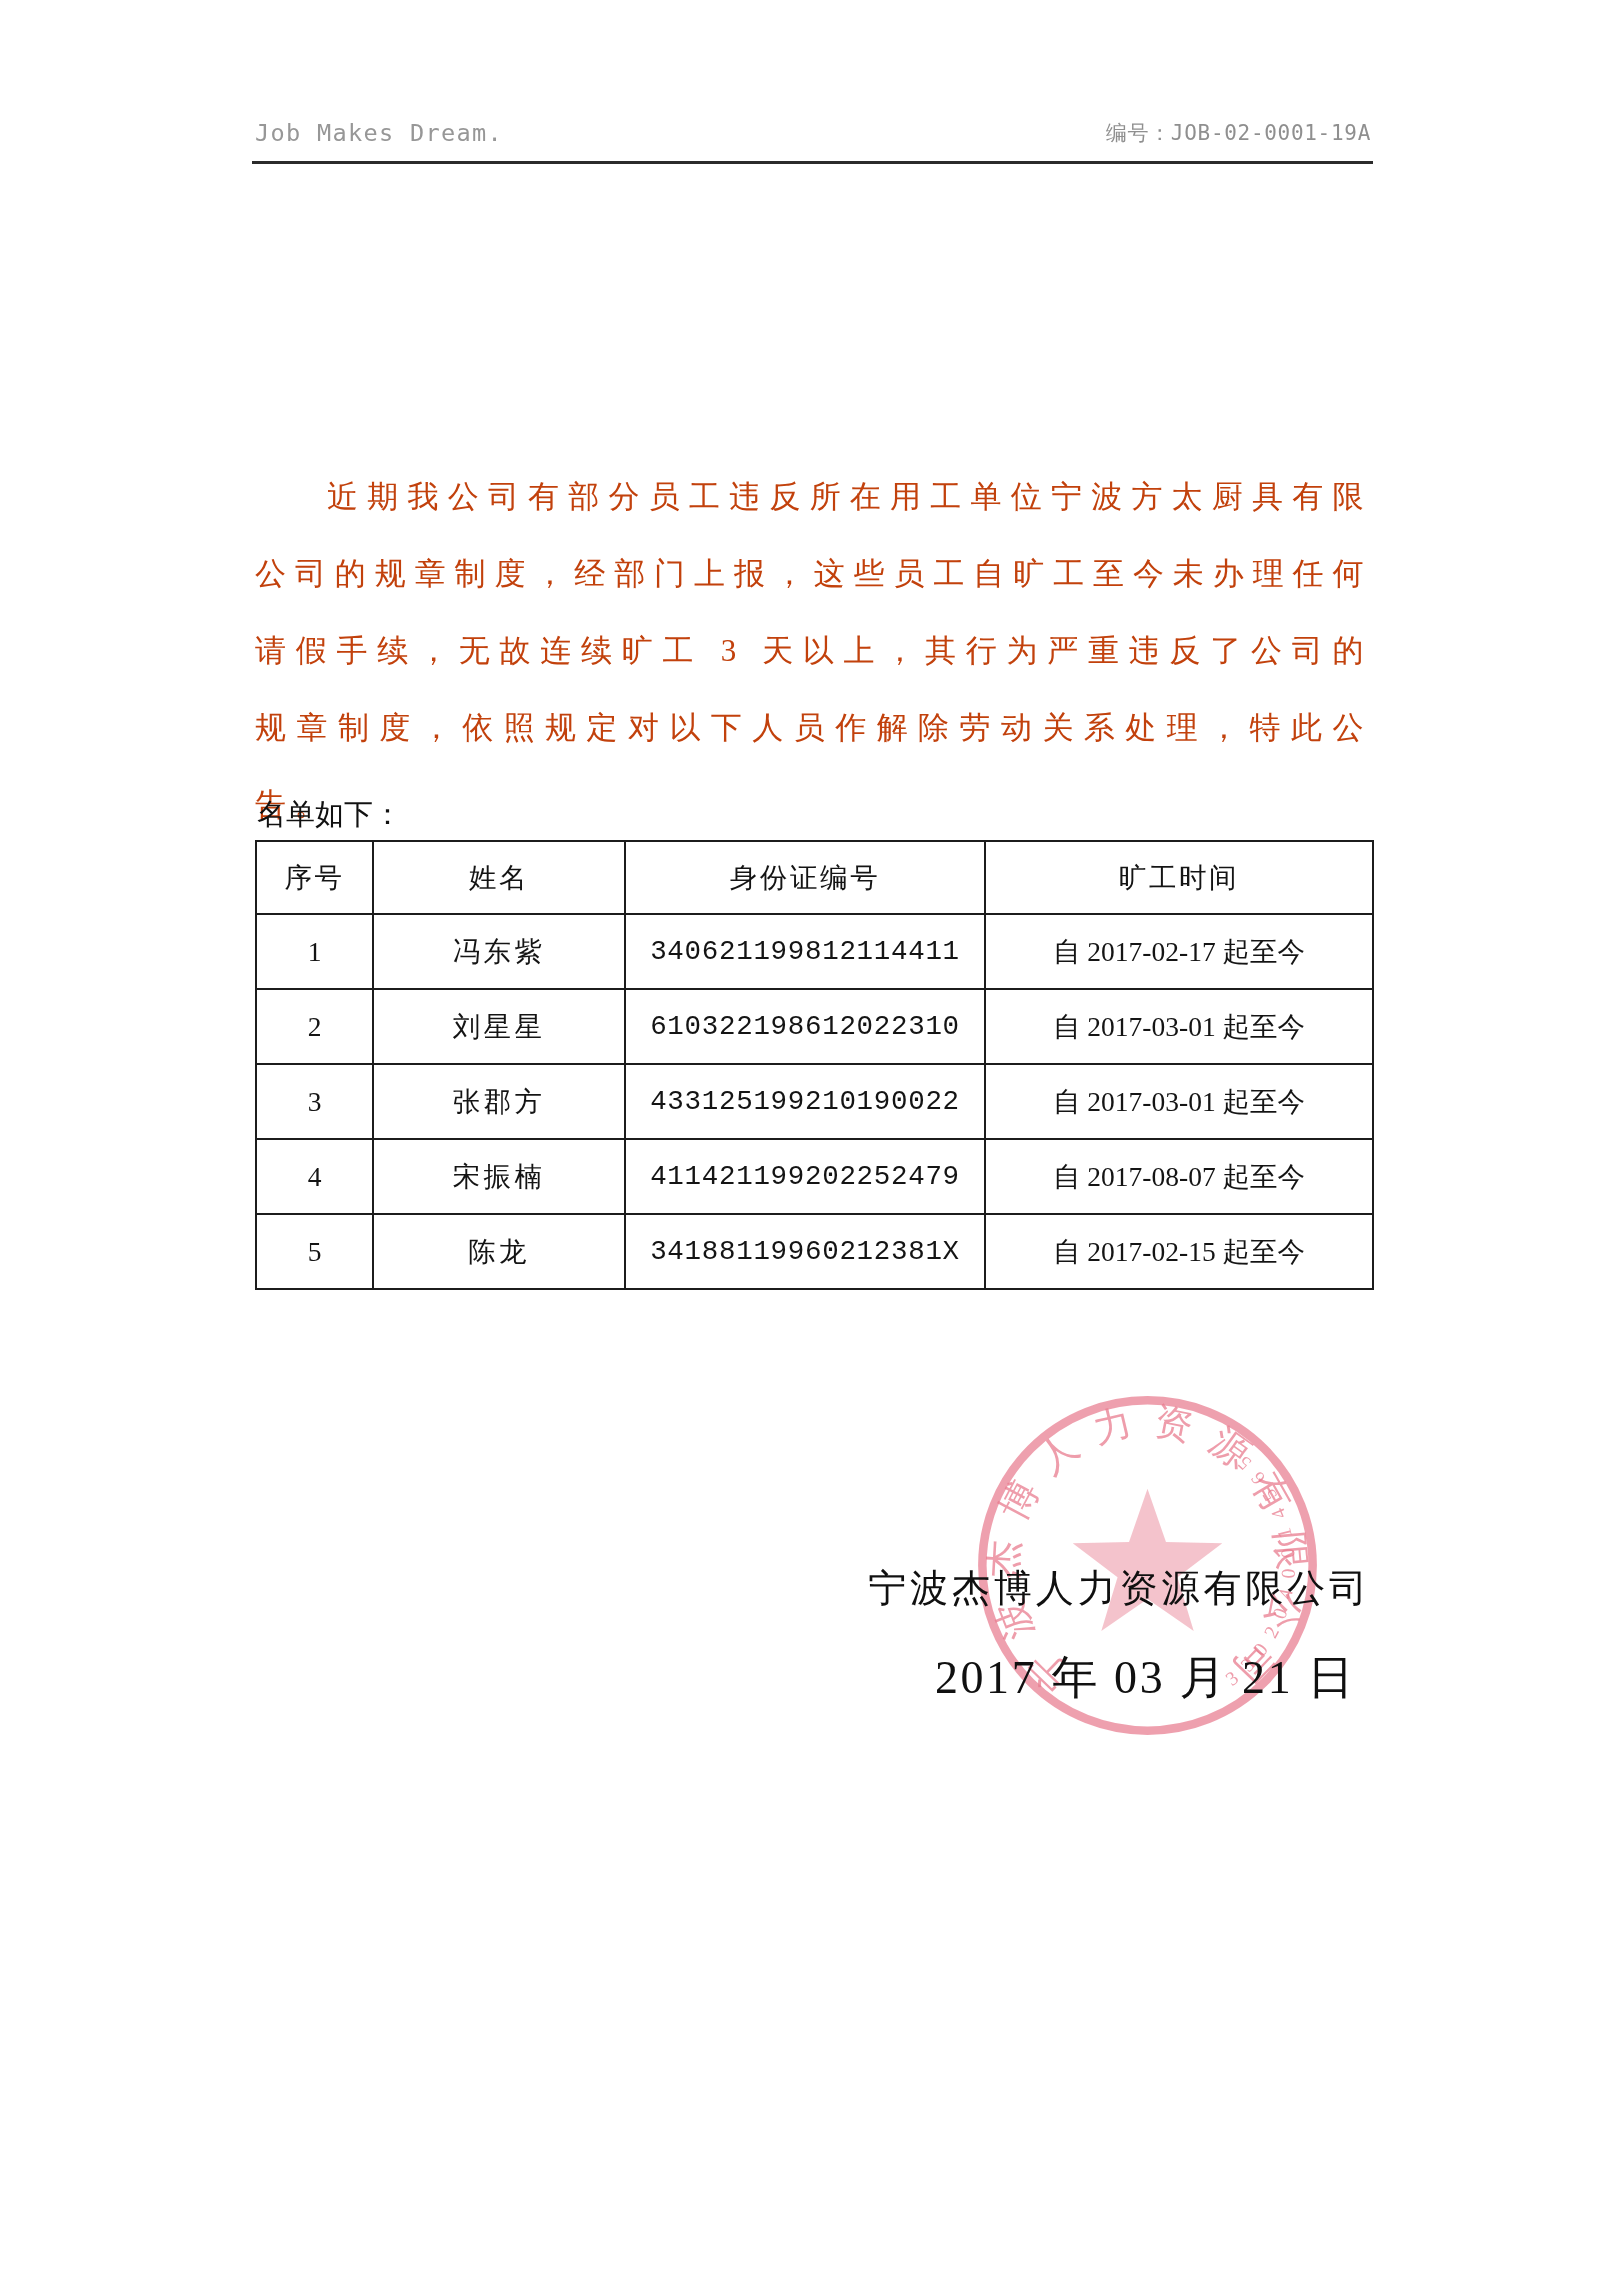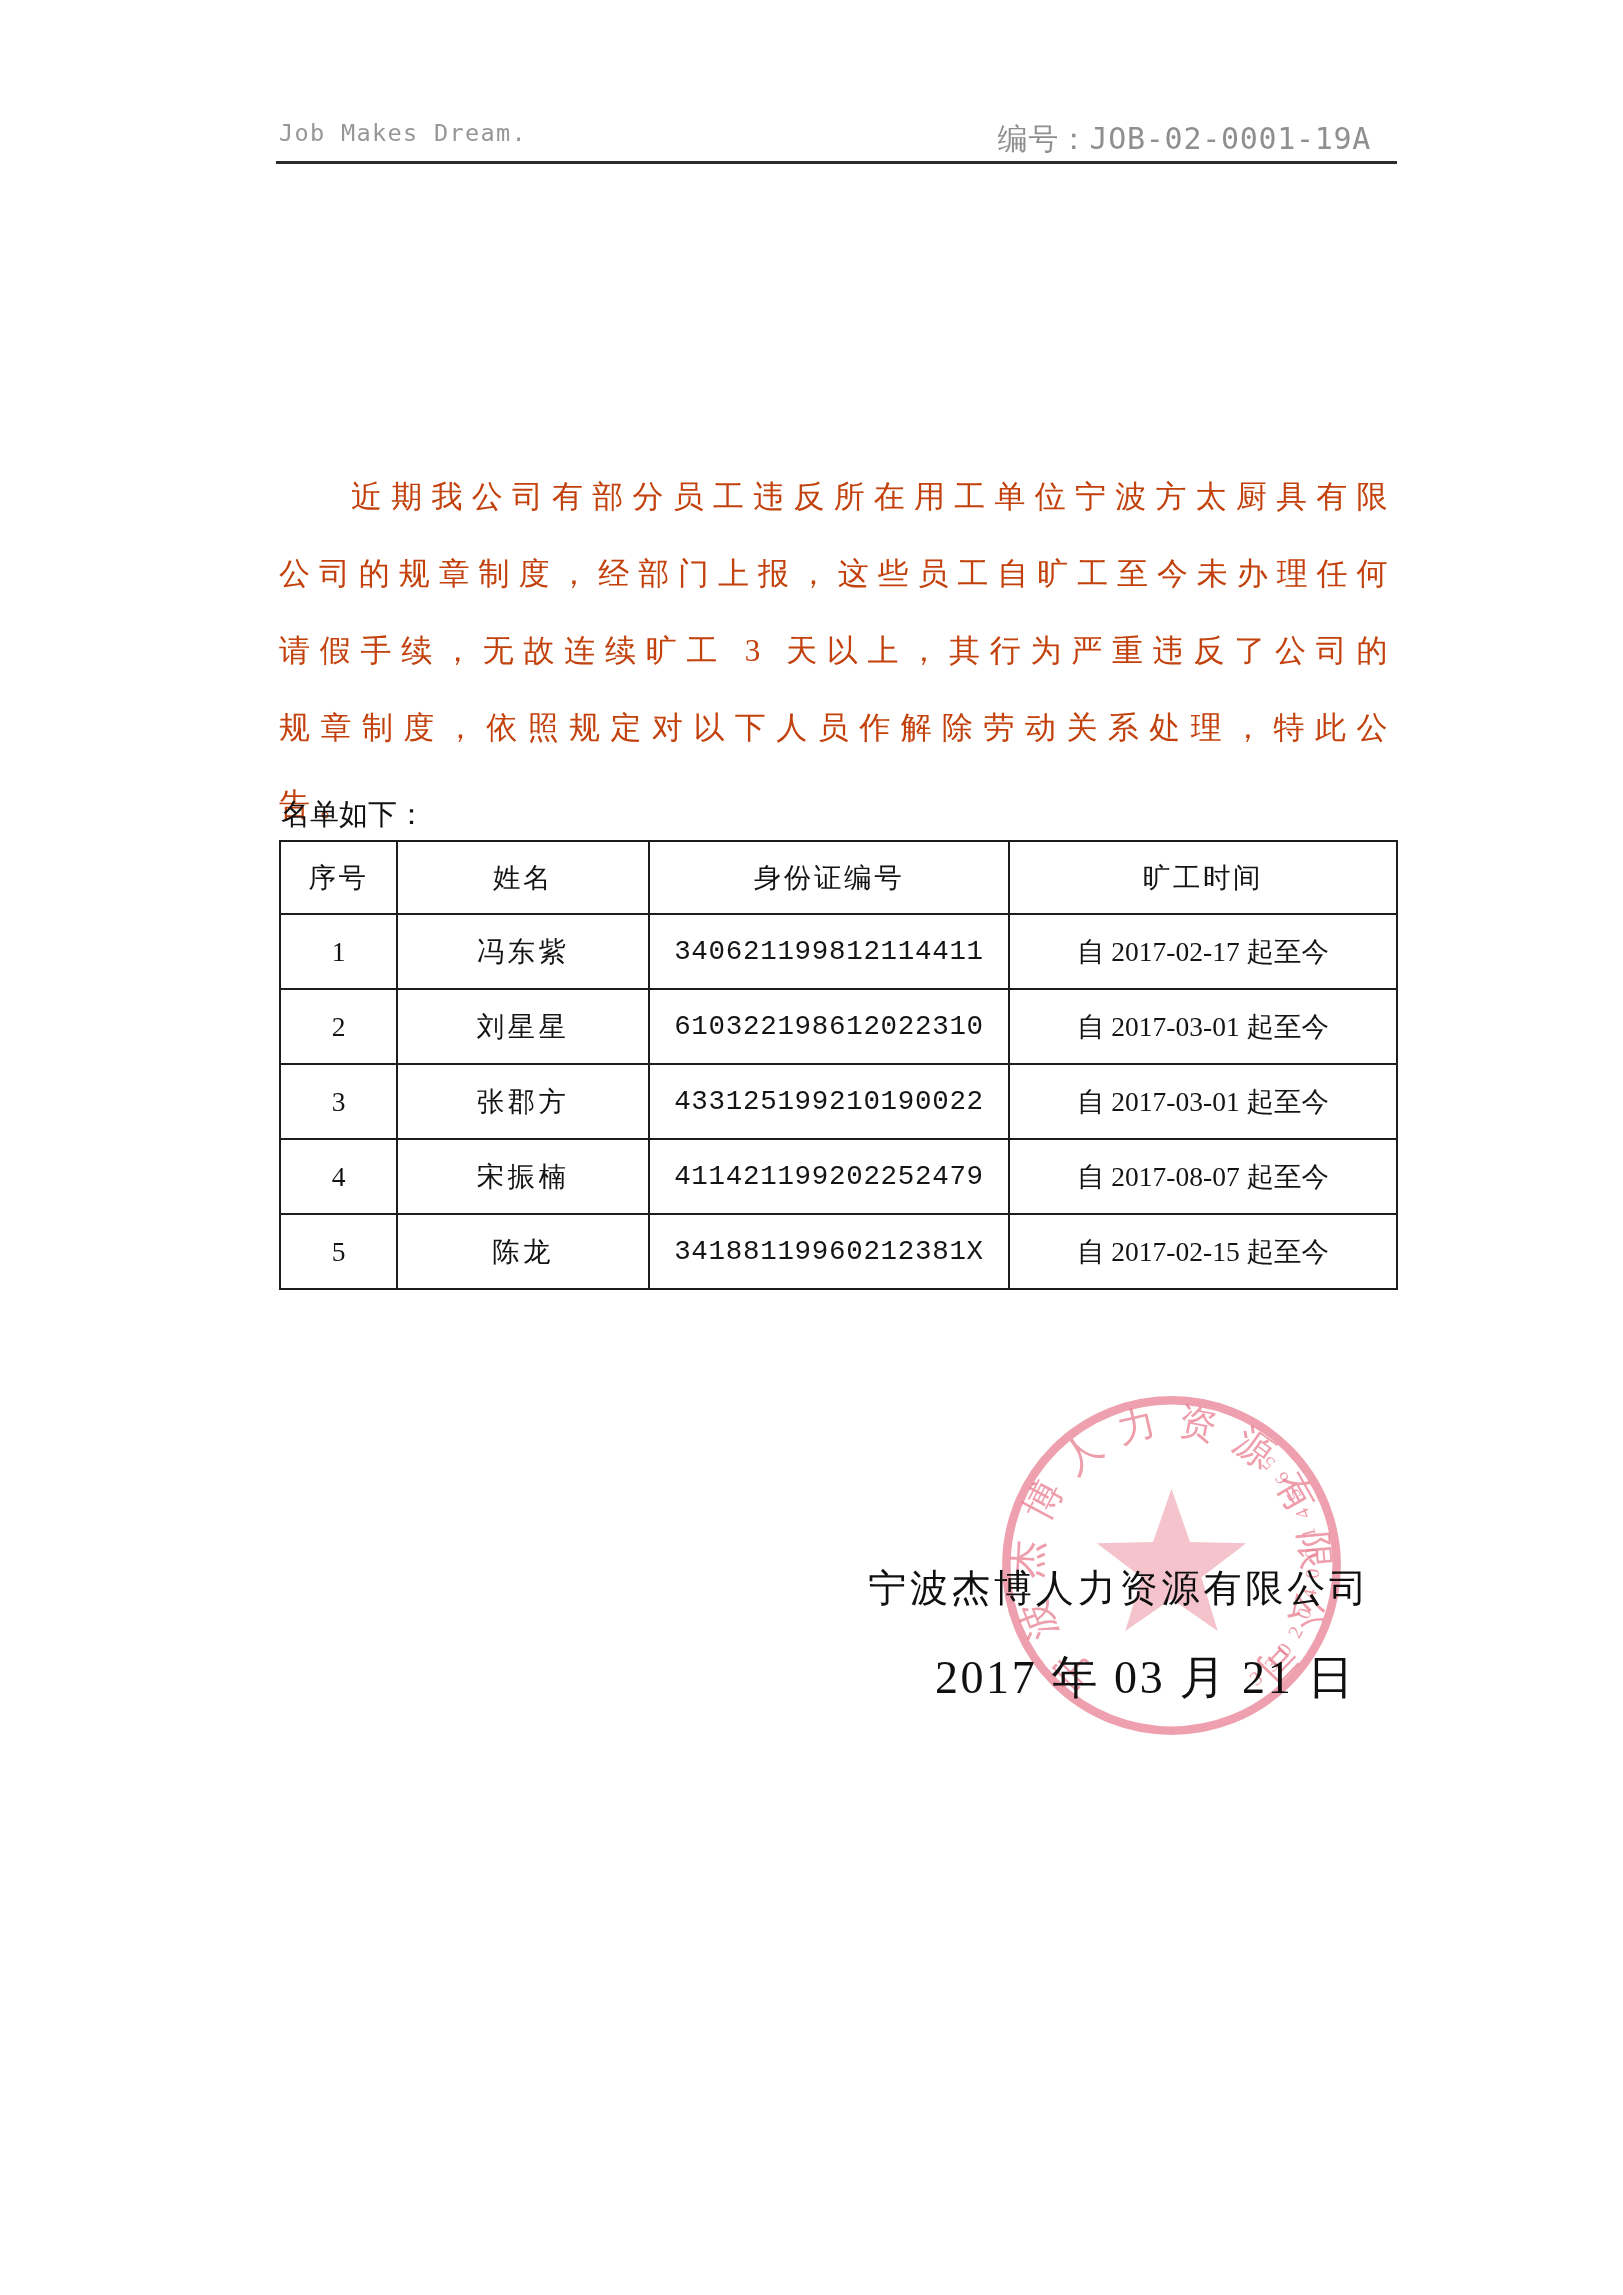--- a/index.html
+++ b/index.html
@@ -3,32 +3,32 @@
 <meta charset="utf-8">
 <style>
   * { margin: 0; padding: 0; box-sizing: border-box; }
   html, body { background: #ffffff; }
   body {
     width: 1623px; height: 2295px;
     position: relative;
     font-family: "Liberation Serif", "DejaVu Serif", serif;
     color: #1a1a1a;
   }
-  .page { position: absolute; inset: 0; background: #ffffff; overflow: hidden; margin-left: 24px; }
+  .page { position: absolute; inset: 0; background: #ffffff; overflow: hidden; }
 
   
   .hdr-slogan {
     position: absolute; left: 255px; top: 119px;
     font-family: "DejaVu Sans Mono", "Liberation Mono", monospace;
     font-size: 23.6px; color: #979797; letter-spacing: 1.3px;
   }
   .hdr-docno {
     position: absolute; right: 252px; top: 119px;
     font-family: "DejaVu Sans Mono", "Liberation Mono", monospace;
-    font-size: 30px; color: #8f8f8f; letter-spacing: 0.7px;
+    font-size: 21px; color: #8f8f8f; letter-spacing: 0.7px;
   }
   .hdr-rule {
     position: absolute; left: 252px; top: 161px;
     width: 1121px; height: 3.3px; background: #2b2b2b;
   }
 
   
   .doc-title {
     position: absolute; left: 0; top: 292px; width: 100%;
     text-align: center; font-size: 63px; font-weight: 700;

